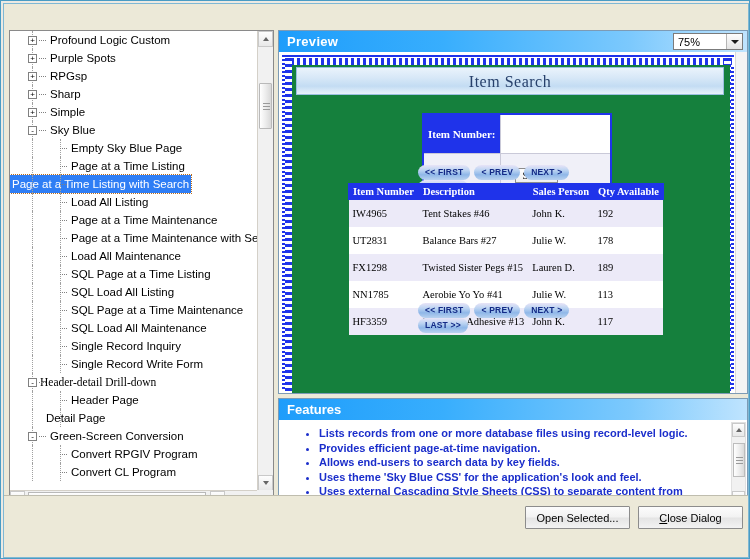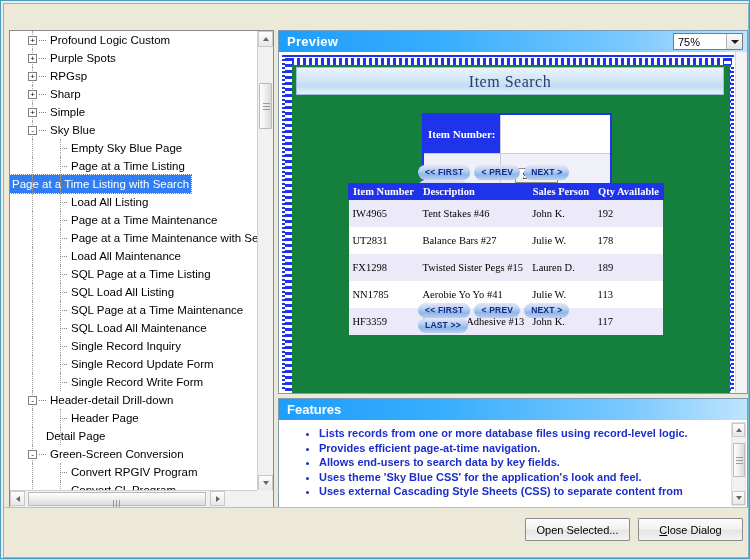--- a/index.html
+++ b/index.html
@@ -371,21 +371,21 @@
   }
   #features-vthumb {
     position: absolute; left: 1px; top: 20px;
     width: 12px; height: 34px;
     background: linear-gradient(to right,#ffffff,#ececec 55%,#dadada);
     border: 1px solid #bcbcbc;
   }
 
   
   #bottom-bar {
-    position: absolute; left: 0; bottom: 4px;
+    position: absolute; left: 0; bottom: 16px;
     width: 744px; height: 46px;
     background: #ece9d8;
     border-top: 1px solid #bfbdae;
   }
   .dlg-btn {
     position: absolute; top: 10px;
     width: 105px; height: 23px;
     background: linear-gradient(to bottom,#fcfcfc 0%,#f2f2f2 48%,#e4e4e4 52%,#f3f3f3 100%);
     border: 1px solid #8c8c8c;
     border-radius: 1px;
@@ -419,23 +419,22 @@
             <div class="tree-row selected"><span class="vline" style="left: 22px; top: 0px; height: 18px;"></span><span class="vline" style="left: 50px; top: 0px; height: 18px;"></span><span class="dashline" style="left: 50px;"></span><span class="tree-label" style="">Page at a Time Listing with Search</span></div>
             <div class="tree-row"><span class="vline" style="left: 22px; top: 0px; height: 18px;"></span><span class="vline" style="left: 50px; top: 0px; height: 18px;"></span><span class="dashline" style="left: 50px;"></span><span class="tree-label" style="margin-left: 59px;">Load All Listing</span></div>
             <div class="tree-row"><span class="vline" style="left: 22px; top: 0px; height: 18px;"></span><span class="vline" style="left: 50px; top: 0px; height: 18px;"></span><span class="dashline" style="left: 50px;"></span><span class="tree-label" style="margin-left: 59px;">Page at a Time Maintenance</span></div>
             <div class="tree-row"><span class="vline" style="left: 22px; top: 0px; height: 18px;"></span><span class="vline" style="left: 50px; top: 0px; height: 18px;"></span><span class="dashline" style="left: 50px;"></span><span class="tree-label" style="margin-left: 59px;">Page at a Time Maintenance with Sea</span></div>
             <div class="tree-row"><span class="vline" style="left: 22px; top: 0px; height: 18px;"></span><span class="vline" style="left: 50px; top: 0px; height: 18px;"></span><span class="dashline" style="left: 50px;"></span><span class="tree-label" style="margin-left: 59px;">Load All Maintenance</span></div>
             <div class="tree-row"><span class="vline" style="left: 22px; top: 0px; height: 18px;"></span><span class="vline" style="left: 50px; top: 0px; height: 18px;"></span><span class="dashline" style="left: 50px;"></span><span class="tree-label" style="margin-left: 59px;">SQL Page at a Time Listing</span></div>
             <div class="tree-row"><span class="vline" style="left: 22px; top: 0px; height: 18px;"></span><span class="vline" style="left: 50px; top: 0px; height: 18px;"></span><span class="dashline" style="left: 50px;"></span><span class="tree-label" style="margin-left: 59px;">SQL Load All Listing</span></div>
             <div class="tree-row"><span class="vline" style="left: 22px; top: 0px; height: 18px;"></span><span class="vline" style="left: 50px; top: 0px; height: 18px;"></span><span class="dashline" style="left: 50px;"></span><span class="tree-label" style="margin-left: 59px;">SQL Page at a Time Maintenance</span></div>
             <div class="tree-row"><span class="vline" style="left: 22px; top: 0px; height: 18px;"></span><span class="vline" style="left: 50px; top: 0px; height: 18px;"></span><span class="dashline" style="left: 50px;"></span><span class="tree-label" style="margin-left: 59px;">SQL Load All Maintenance</span></div>
             <div class="tree-row"><span class="vline" style="left: 22px; top: 0px; height: 18px;"></span><span class="vline" style="left: 50px; top: 0px; height: 18px;"></span><span class="dashline" style="left: 50px;"></span><span class="tree-label" style="margin-left: 59px;">Single Record Inquiry</span></div>
-            <div class="tree-row"><span class="vline" style="left: 22px; top: 0px; height: 18px;"></span><span class="vline" style="left: 50px; top: 0px; height: 18px;"></span><span class="dashline" style="left: 50px;"></span><span class="tree-label" style="margin-left: 59px;">Single Record Update Form</span></div>
             <div class="tree-row"><span class="vline" style="left: 22px; top: 0px; height: 18px;"></span><span class="vline" style="left: 50px; top: 0px; height: 18px;"></span><span class="dashline" style="left: 50px;"></span><span class="tree-label" style="margin-left: 59px;">Single Record Write Form</span></div>
-            <div class="tree-row"><span class="vline" style="left: 22px; top: 0px; height: 18px;"></span><span class="twisty" style="left: 18px;">-</span><span class="dashline" style="left: 29px;"></span><span class="tree-label" style="margin-left: 38px;">Header-detail Drill-down</span></div>
+            <div class="tree-row"><span class="vline" style="left: 22px; top: 0px; height: 18px;"></span><span class="twisty" style="left: 18px;">-</span><span class="dashline" style="left: 29px;"></span><span class="tree-label" style="margin-left: 28px; font-family: Liberation Serif, serif;">Header-detail Drill-down</span></div>
             <div class="tree-row"><span class="vline" style="left: 22px; top: 0px; height: 18px;"></span><span class="vline" style="left: 50px; top: 0px; height: 18px;"></span><span class="dashline" style="left: 50px;"></span><span class="tree-label" style="margin-left: 59px;">Header Page</span></div>
             <div class="tree-row"><span class="vline" style="left: 22px; top: 0px; height: 18px;"></span><span class="vline" style="left: 50px; top: 0px; height: 18px;"></span><span class="dashline" style="left: 50px;"></span><span class="tree-label" style="margin-left: 34px;">Detail Page</span></div>
             <div class="tree-row"><span class="vline" style="left: 22px; top: 0px; height: 18px;"></span><span class="twisty" style="left: 18px;">-</span><span class="dashline" style="left: 29px;"></span><span class="tree-label" style="margin-left: 38px;">Green-Screen Conversion</span></div>
             <div class="tree-row"><span class="vline" style="left: 22px; top: 0px; height: 18px;"></span><span class="vline" style="left: 50px; top: 0px; height: 18px;"></span><span class="dashline" style="left: 50px;"></span><span class="tree-label" style="margin-left: 59px;">Convert RPGIV Program</span></div>
             <div class="tree-row"><span class="vline" style="left: 22px; top: 0px; height: 18px;"></span><span class="vline" style="left: 50px; top: 0px; height: 18px;"></span><span class="dashline" style="left: 50px;"></span><span class="tree-label" style="margin-left: 59px;">Convert CL Program</span></div>
           </div>
       </div>
 
       <div id="tree-vscroll">
         <div class="sb-btn" style="top:0">

